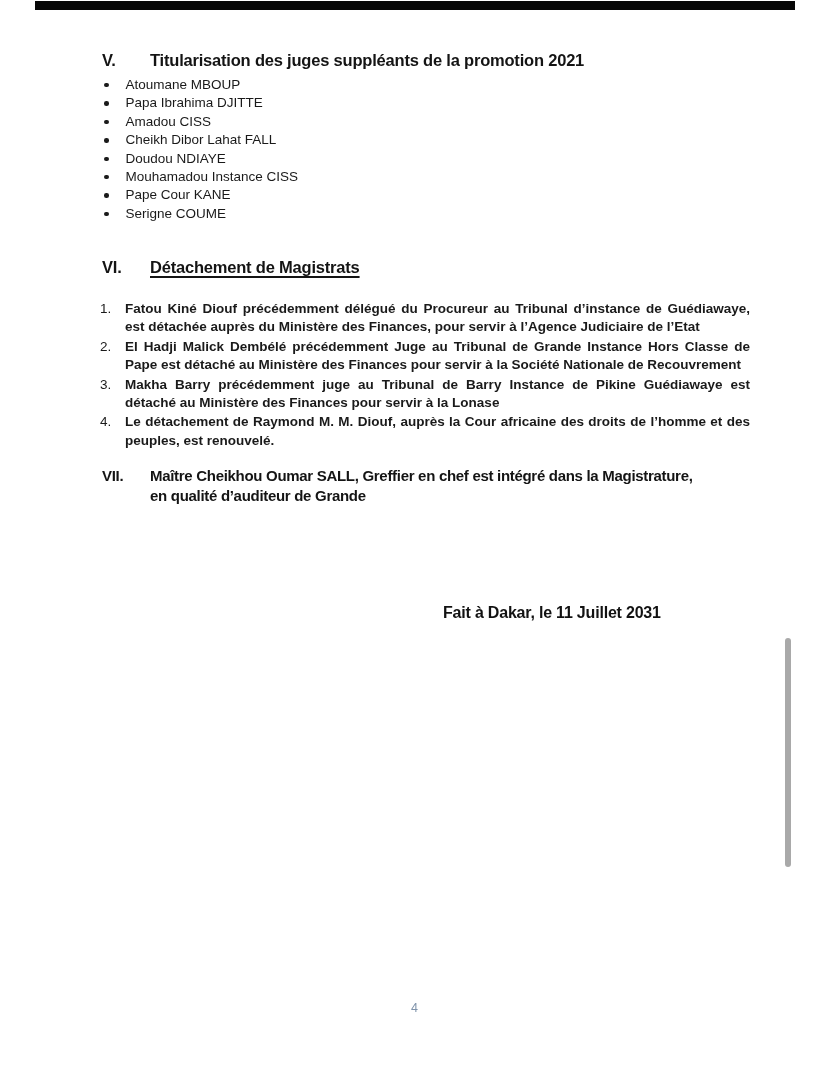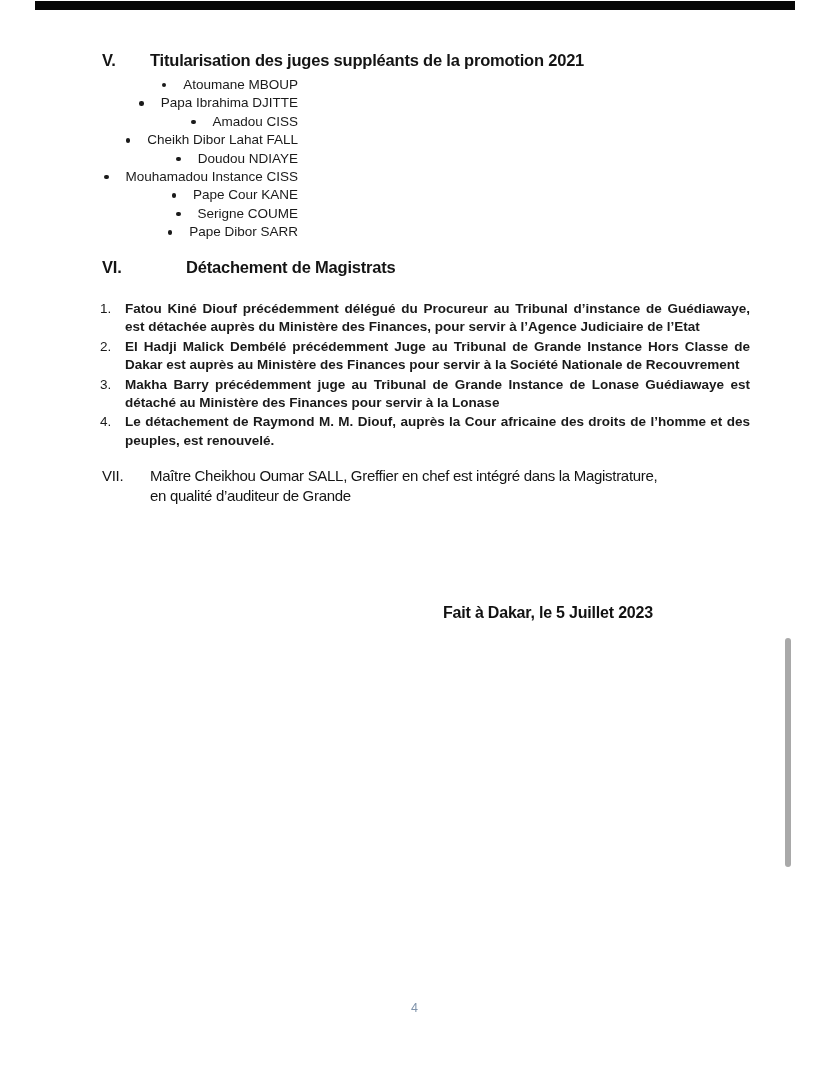--- a/index.html
+++ b/index.html
@@ -22,37 +22,37 @@
   
   .sec-head {
     position: absolute; left: 102px;
     display: flex; align-items: baseline;
     font-weight: bold; font-size: 16.5px; letter-spacing: -0.2px;
     color: #141414;
   }
   .sec-head .numeral { width: 48px; flex: 0 0 48px; }
   .sec-head-v   { top: 51px; }
   .sec-head-vi  { top: 258px; justify-content: space-between; }
-  .sec-head-vi .sec-title { text-underline-offset: 3px; text-decoration-thickness: 1.5px; margin-left: 36px; }
+  .sec-head-vi .sec-title { text-decoration: underline; text-underline-offset: 3px; text-decoration-thickness: 1.5px; }
 
   .sec-head-vii {
     position: absolute; left: 102px; top: 466px;
     display: flex; align-items: flex-start;
-    font-weight: normal; font-size: 15px; letter-spacing: -0.3px;
+    font-weight: bold; font-size: 15px; letter-spacing: -0.3px;
     line-height: 20px; color: #141414;
   }
   .sec-head-vii .numeral { width: 48px; flex: 0 0 48px; }
   .sec-head-vii .line { display: block; }
 
   
   .bullet-list {
     position: absolute; left: 103px; top: 76px;
     list-style: none; font-size: 13.5px; line-height: 18.4px;
   }
-  .bullet-list li { display: flex; align-items: center; justify-content: flex-end; }
+  .bullet-list li { display: flex; align-items: center; }
   .bullet-dot {
     flex: 0 0 auto; width: 4.5px; height: 4.5px; border-radius: 50%;
     background: #1a1a1a; margin-right: 17px; margin-left: 1px;
   }
 
   
   .num-list {
     position: absolute; left: 100px; top: 300px;
     font-size: 13.5px; line-height: 18.4px;
   }
@@ -119,57 +119,53 @@
         <span>Mouhamadou Instance CISS</span>
       </li>
     <li>
         <span class="bullet-dot"></span>
         <span>Pape Cour KANE</span>
       </li>
     <li>
         <span class="bullet-dot"></span>
         <span>Serigne COUME</span>
       </li>
-    <li>
-        <span class="bullet-dot"></span>
-        <span>Pape Dibor SARR</span>
-      </li>
   </ul>
 
   <div class="sec-head sec-head-vi">
     <span class="numeral">VI.</span>
     <span class="sec-title">Détachement de Magistrats</span>
   </div>
 
   <div class="num-list">
     <div class="item">
       <span class="marker">1.</span>
       <span class="text">Fatou Kiné Diouf précédemment délégué du Procureur au Tribunal d’instance de Guédiawaye, est détachée auprès du Ministère des Finances, pour servir à l’Agence Judiciaire de l’Etat</span>
     </div>
     <div class="item">
       <span class="marker">2.</span>
-      <span class="text">El Hadji Malick Dembélé précédemment Juge au Tribunal de Grande Instance Hors Classe de Dakar est auprès au Ministère des Finances pour servir à la Société Nationale de Recouvrement</span>
+      <span class="text">El Hadji Malick Dembélé précédemment Juge au Tribunal de Grande Instance Hors Classe de Pape est détaché au Ministère des Finances pour servir à la Société Nationale de Recouvrement</span>
     </div>
     <div class="item">
       <span class="marker">3.</span>
-      <span class="text">Makha Barry précédemment juge au Tribunal de Grande Instance de Lonase Guédiawaye est détaché au Ministère des Finances pour servir à la Lonase</span>
+      <span class="text">Makha Barry précédemment juge au Tribunal de Barry Instance de Pikine Guédiawaye est détaché au Ministère des Finances pour servir à la Lonase</span>
     </div>
     <div class="item">
       <span class="marker">4.</span>
       <span class="text">Le détachement de Raymond M. M. Diouf, auprès la Cour africaine des droits de l’homme et des peuples, est renouvelé.</span>
     </div>
   </div>
 
   <div class="sec-head-vii">
     <span class="numeral">VII.</span>
     <span class="sec-title">
       <span class="line">Maître Cheikhou Oumar SALL, Greffier en chef est intégré dans la Magistrature,</span>
       <span class="line">en qualité d’auditeur de Grande</span>
     </span>
   </div>
 
-  <div class="dateline">Fait à Dakar, le 5 Juillet 2023</div>
+  <div class="dateline">Fait à Dakar, le 11 Juillet 2031</div>
 
   <div class="scrollbar-thumb"></div>
 
   <div class="page-number">4</div>
 
 </div>
 
 </body></html>

